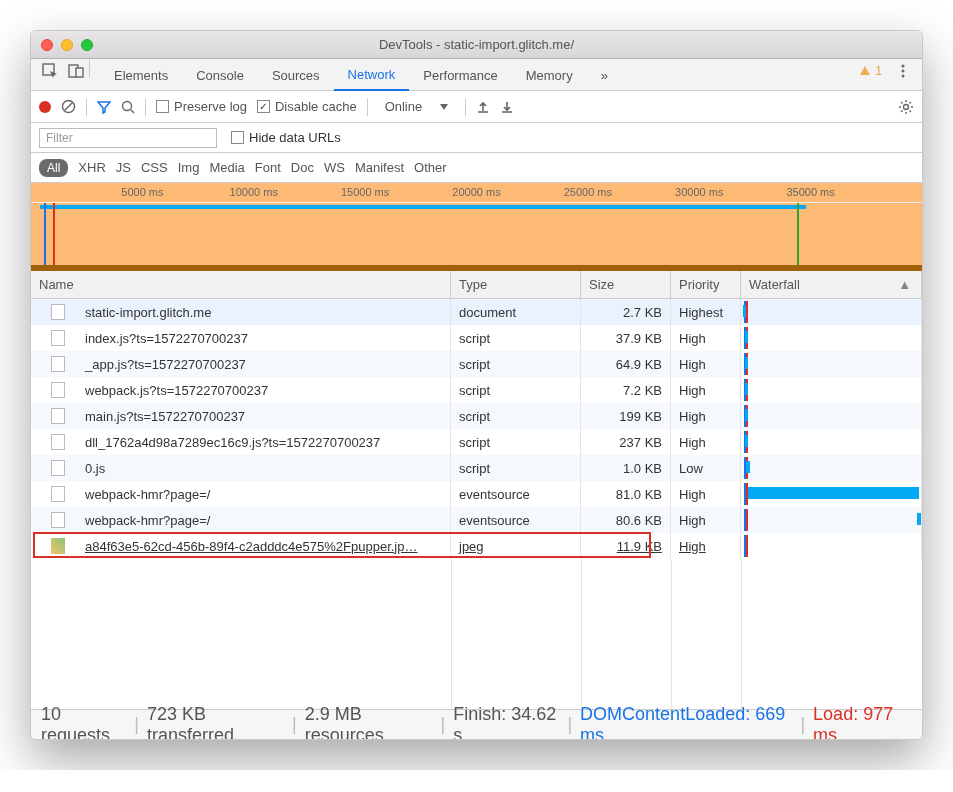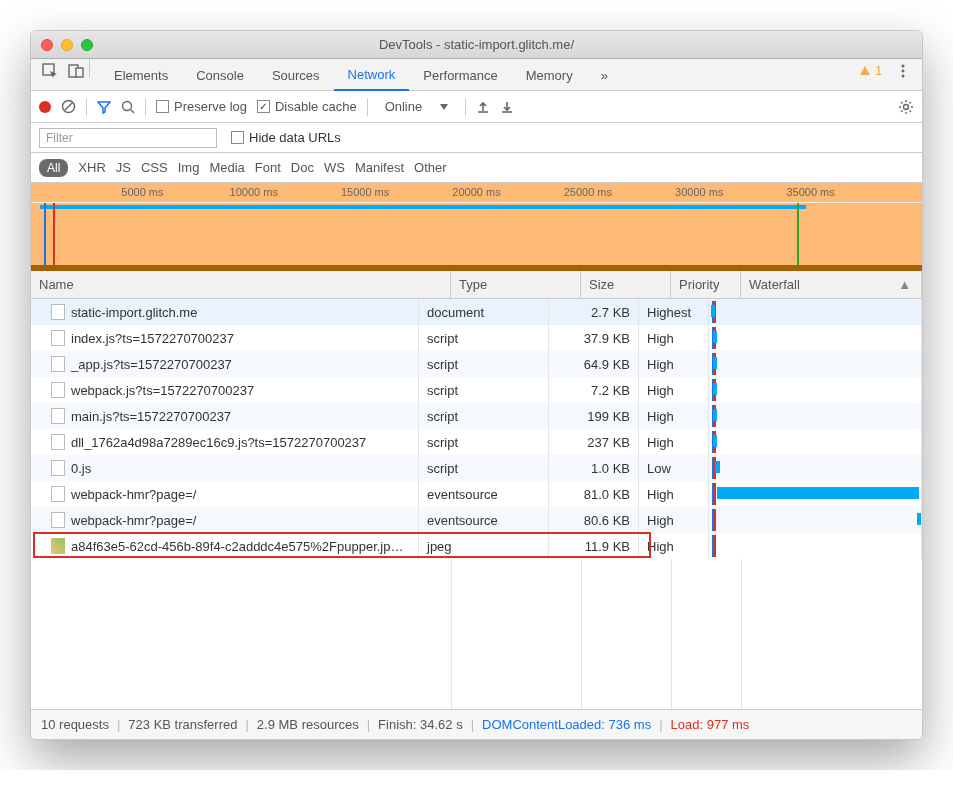--- a/index.html
+++ b/index.html
@@ -106,37 +106,37 @@
 .th.type { width: 130px; }
 .th.size { width: 90px; justify-content: flex-start; }
 .th.prio { width: 70px; }
 .th.wf { flex: 1; display: flex; justify-content: space-between; padding-right: 10px; }
 .tbody { flex: 1; overflow: auto; position: relative; }
 .row { display: flex; height: 26px; font-size: 13px; color: #333; }
 .row:nth-child(odd) { background: #fff; }
 .row:nth-child(even) { background: #f5f9fd; }
 .row.sel { background: #eaf2fd; }
 .cell { padding: 4px 8px; border-right: 1px solid #e5e5e5; display: flex; align-items: center; white-space: nowrap; overflow: hidden; text-overflow: ellipsis; }
-.cell.name { width: 388px; gap: 6px; padding-left: 20px; }
+.cell.name { width: 420px; gap: 20px; padding-left: 20px; }
 .cell.type { width: 130px; }
 .cell.size { width: 90px; justify-content: flex-end; }
 .cell.prio { width: 70px; }
 .cell.wf { flex: 1; position: relative; }
 .ficon { width: 14px; height: 16px; border: 1px solid #bbb; background: #fff; flex: none; }
 .ficon.img { background: linear-gradient(45deg, #f4c26b, #8cc474); border: none; }
 .wfbar { position: absolute; top: 6px; height: 12px; background: #03a9f4; }
 .wfmark { position: absolute; top: 2px; bottom: 2px; width: 2px; }
 .highlight-box { border: 2px solid #d93025; pointer-events: none; }
 .colgrid { position: absolute; left: 0; right: 0; top: 0; bottom: 0; pointer-events: none; }
 .colline { position: absolute; top: 0; bottom: 0; width: 1px; background: #e5e5e5; }
 
 .statusbar {
   height: 30px; border-top: 1px solid #ccc; background: #f6f6f6;
   display: flex; align-items: center; padding: 0 10px; gap: 8px;
-  font-size: 13px; color: #555;
+  font-size: 18px; color: #555;
 }
 .statusbar .sep { color: #bbb; }
 .statusbar .blue { color: #1a73e8; }
 .statusbar .red { color: #d93025; }
 
 svg { display: block; }
 .tri { width: 0; height: 0; border-left: 4px solid transparent; border-right: 4px solid transparent; border-top: 6px solid #666; }
 </style>
 </head>
 <body>
@@ -420,21 +420,21 @@
           </div>
           <div class="cell type">eventsource</div>
           <div class="cell size">80.6 KB</div>
           <div class="cell prio">High</div>
           <div class="cell wf">
             <div class="wfmark" style="left:1.5%;background:#1a73e8"></div>
             <div class="wfmark" style="left:2.5%;background:#d93025"></div>
             <div class="wfbar" style="left:98%;width:2%"></div>
           </div>
         </div>
-        <div class="row" style="position: relative;">
+        <div class="row" style="position: relative; text-decoration: underline;">
           <div class="cell name">
             <span class="ficon img"></span>
             <span>a84f63e5-62cd-456b-89f4-c2adddc4e575%2Fpupper.jp…</span>
           </div>
           <div class="cell type">jpeg</div>
           <div class="cell size">11.9 KB</div>
           <div class="cell prio">High</div>
           <div class="cell wf">
             <div class="wfmark" style="left:1.5%;background:#1a73e8"></div>
             <div class="wfmark" style="left:2.5%;background:#d93025"></div>
@@ -446,18 +446,18 @@
 
   <div class="statusbar">
     <span>10 requests</span>
     <span class="sep">|</span>
     <span>723 KB transferred</span>
     <span class="sep">|</span>
     <span>2.9 MB resources</span>
     <span class="sep">|</span>
     <span>Finish: 34.62 s</span>
     <span class="sep">|</span>
-    <span class="blue">DOMContentLoaded: 736 ms</span>
+    <span class="blue">DOMContentLoaded: 669 ms</span>
     <span class="sep">|</span>
     <span class="red">Load: 977 ms</span>
   </div>
 
 </div>
 
 </body></html>

